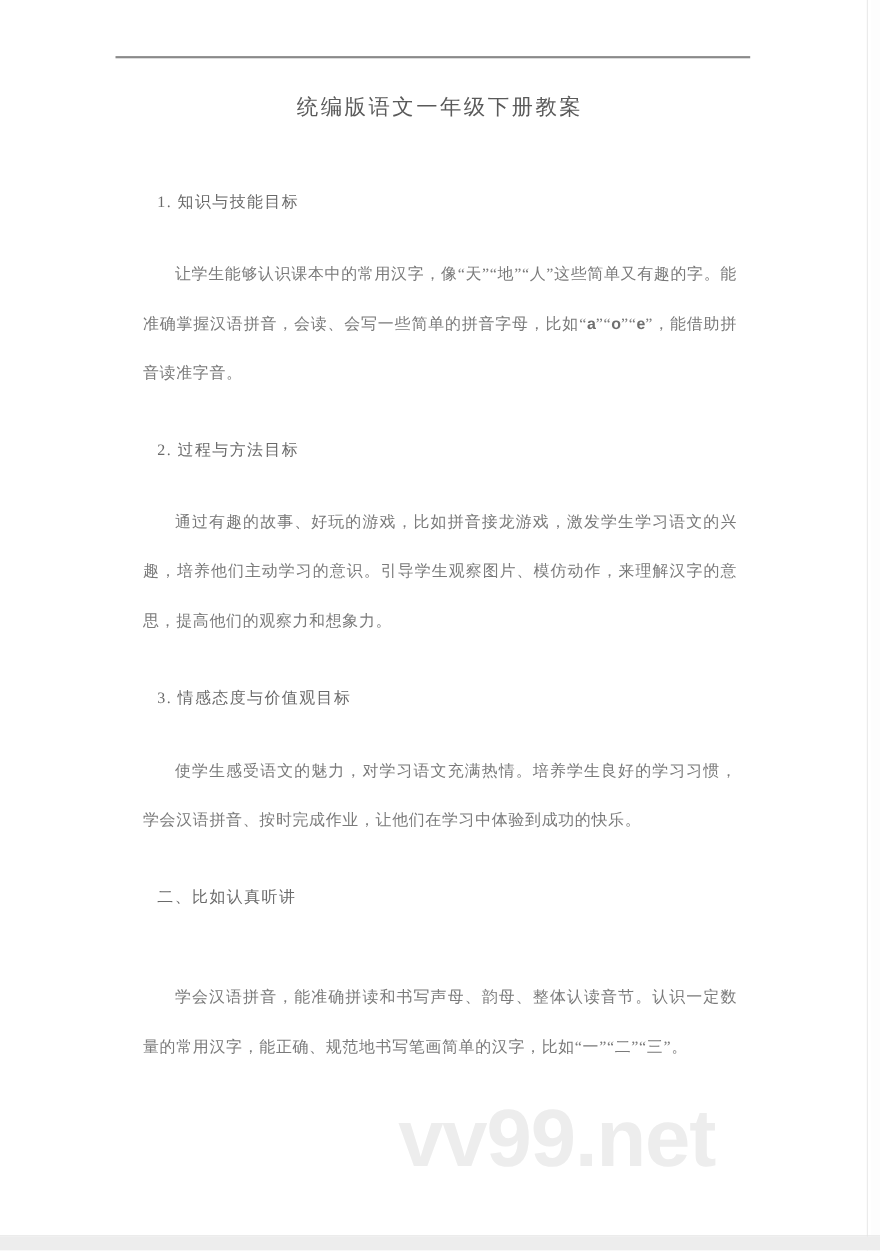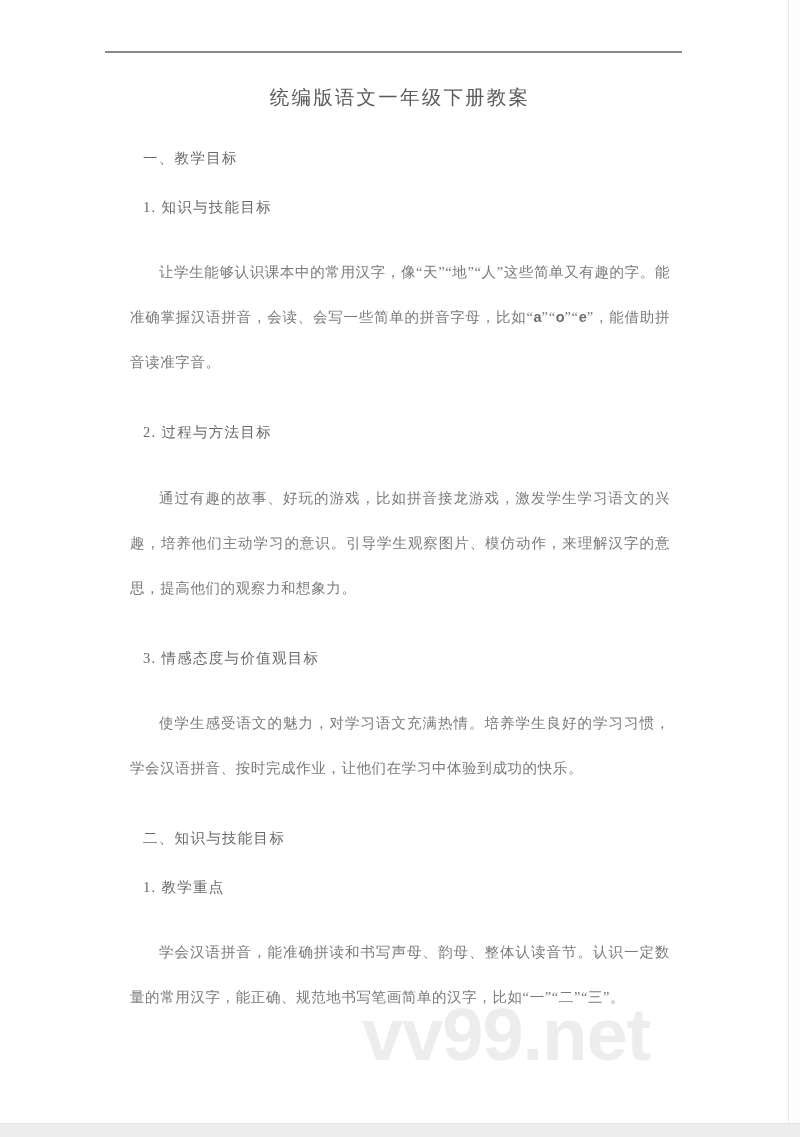--- a/index.html
+++ b/index.html
@@ -151,45 +151,43 @@
 
   <div class="page-edge-right"></div>
   <div class="page-edge-right-2"></div>
 
   <div class="header-rule"></div>
 
   <div class="content">
 
     <h1 class="doc-title">统编版语文一年级下册教案</h1>
 
-    <div class="h-section">一、教学目标</div>
     <div class="gap-a"></div>
 
     <div class="h-sub">1. 知识与技能目标</div>
     <div class="gap-b"></div>
 
     <p class="para"><span>让学生能够认识课本中的常用汉字，像“天”“地”“人”这些简单又有趣的字。能准确掌握汉语拼音，会读、会写一些简单的拼音字母，比如“</span><span class="latin">a</span><span>”“</span><span class="latin">o</span><span>”“</span><span class="latin">e</span><span>”，能借助拼音读准字音。</span></p>
     <div class="gap-c"></div>
 
     <div class="h-sub">2. 过程与方法目标</div>
     <div class="gap-b"></div>
 
     <p class="para">通过有趣的故事、好玩的游戏，比如拼音接龙游戏，激发学生学习语文的兴趣，培养他们主动学习的意识。引导学生观察图片、模仿动作，来理解汉字的意思，提高他们的观察力和想象力。</p>
     <div class="gap-c"></div>
 
     <div class="h-sub">3. 情感态度与价值观目标</div>
     <div class="gap-b"></div>
 
     <p class="para">使学生感受语文的魅力，对学习语文充满热情。培养学生良好的学习习惯，学会汉语拼音、按时完成作业，让他们在学习中体验到成功的快乐。</p>
     <div class="gap-c"></div>
 
-    <div class="h-section">二、知识与技能目标</div>
+    <div class="h-section">二、比如认真听讲</div>
     <div class="gap-a"></div>
 
-    <div class="h-sub">1. 教学重点</div>
     <div class="gap-b"></div>
 
     <p class="para">学会汉语拼音，能准确拼读和书写声母、韵母、整体认读音节。认识一定数量的常用汉字，能正确、规范地书写笔画简单的汉字，比如“一”“二”“三”。</p>
     <div class="gap-c"></div>
 
 
   </div>
 
   <div class="watermark">vv99.net</div>
 

